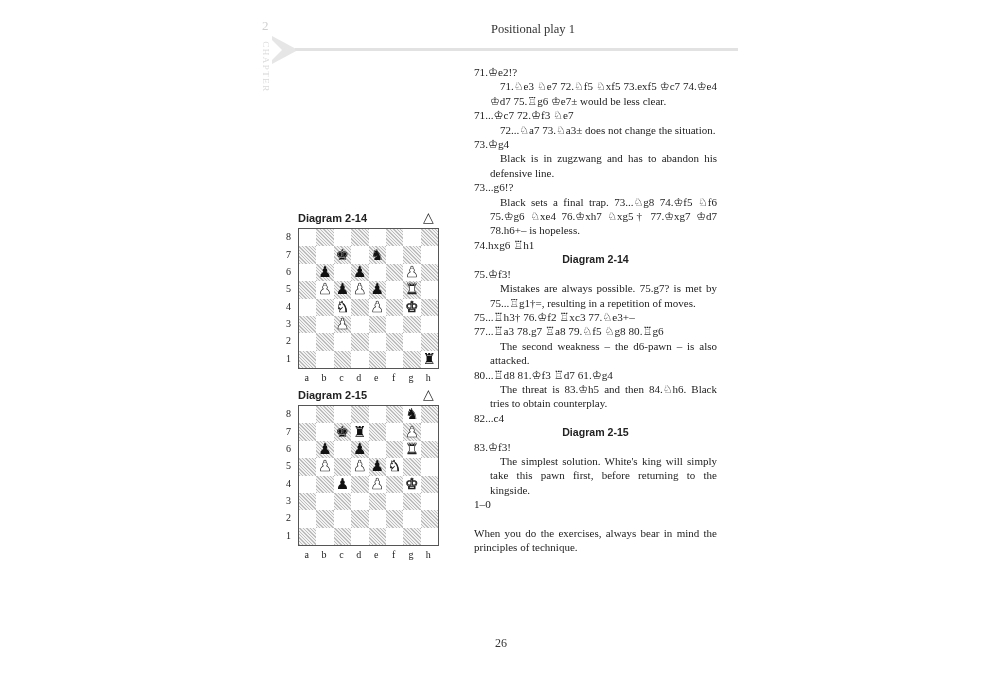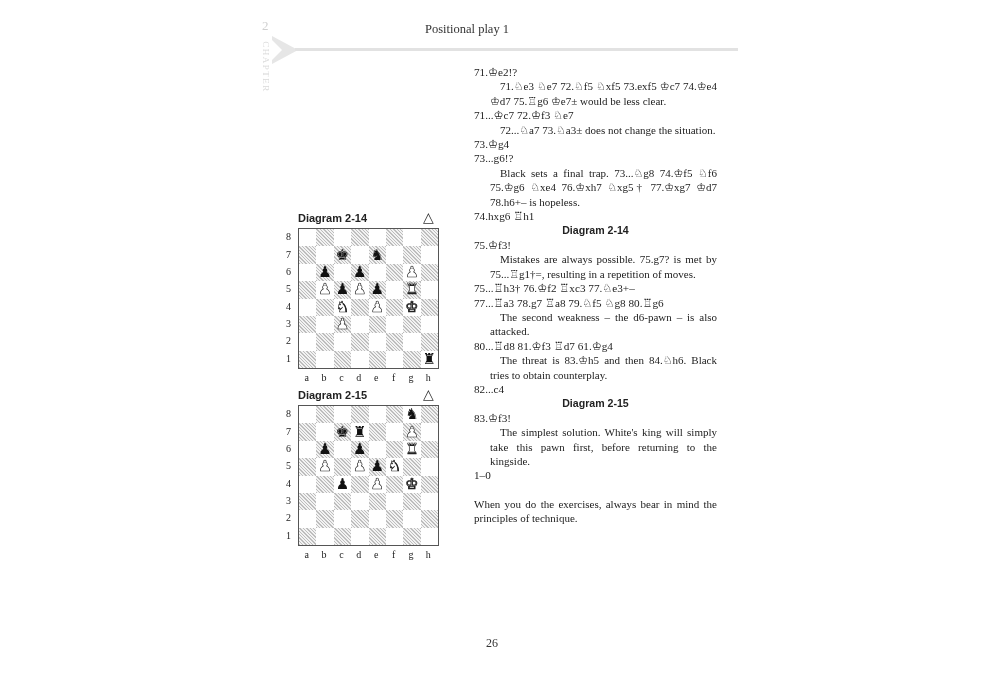--- a/index.html
+++ b/index.html
@@ -3,21 +3,21 @@
 <meta charset="utf-8">
 <style>
   html, body { margin:0; padding:0; background:#ffffff; }
   body { width:1000px; height:675px; position:relative; overflow:hidden;
          font-family:"Liberation Serif","DejaVu Serif",serif; color:#222; }
   .chapter-side { position:absolute; left:258px; top:18px; width:16px; height:70px;
          font-size:10px; color:#d6d6d6; letter-spacing:1px; }
   .chapter-side .num { position:absolute; left:4px; top:0; font-size:13px; color:#d0d0d0; }
   .chapter-side .word { position:absolute; left:-18px; top:44px; transform:rotate(90deg);
          white-space:nowrap; font-size:9px; color:#d9d9d9; letter-spacing:1.5px; }
-  .running-head { position:absolute; left:425px; top:22px; width:150px; text-align:left;
+  .running-head { position:absolute; left:425px; top:22px; width:150px; text-align:right;
          font-size:12.5px; color:#333; }
   .rule { position:absolute; left:295px; top:48px; width:443px; height:3px; background:#e2e2e2; }
   .rule-arrow { position:absolute; left:272px; top:36px; width:0; height:0;
          border-top:14px solid transparent; border-bottom:14px solid transparent;
          border-left:26px solid #e6e6e6; }
   .rule-arrow-cut { position:absolute; left:272px; top:40px; width:0; height:0;
          border-top:10px solid transparent; border-bottom:10px solid transparent;
          border-left:10px solid #fff; }
 
   .text-col { position:absolute; left:474px; top:65px; width:243px; font-size:11px; line-height:14.4px; }
@@ -39,21 +39,21 @@
   .sq.light { background:#ffffff; }
   .sq.dark { background-color:#e4e4e4;
          background-image:repeating-linear-gradient(45deg,#bdbdbd 0 1px,#f2f2f2 1px 2.4px); }
   .sq .pc { position:relative; z-index:1; }
   .sq .pc.w { color:#fff; -webkit-text-stroke:0.6px #222; text-shadow:0 0 0 #222; }
   .sq .pc.b { color:#111; }
   .ranks { position:absolute; left:4px; top:16px; height:139px; width:10px; display:grid;
          grid-template-rows:repeat(8,1fr); font-size:10px; align-items:center; }
   .files { position:absolute; left:16px; top:160px; width:139px; display:grid;
          grid-template-columns:repeat(8,1fr); font-size:10px; text-align:center; }
-  .page-num { position:absolute; left:486px; top:636px; width:30px; text-align:left; font-size:12px; color:#333; }
+  .page-num { position:absolute; left:486px; top:636px; width:30px; text-align:center; font-size:12px; color:#333; }
 </style>
 </head>
 <body>
 
 <div class="chapter-side">
   <span class="num">2</span>
   <span class="word">CHAPTER</span>
 </div>
 <div class="running-head">Positional play 1</div>
 <div class="rule-arrow"></div>
@@ -299,20 +299,21 @@
       <span>h</span>
     </div>
 </div>
 
 <div class="text-col" id="textcol">
     <p class="mv">71.♔e2!?</p>
     <p class="cm">71.♘e3 ♘e7 72.♘f5 ♘xf5 73.exf5 ♔c7 74.♔e4 ♔d7 75.♖g6 ♔e7± would be less clear.</p>
     <p class="mv">71...♔c7 72.♔f3 ♘e7</p>
     <p class="cm">72...♘a7 73.♘a3± does not change the situation.</p>
     <p class="mv">73.♔g4</p>
+    <p class="cm">Black is in zugzwang and has to abandon his defensive line.</p>
     <p class="mv">73...g6!?</p>
     <p class="cm">Black sets a final trap. 73...♘g8 74.♔f5 ♘f6 75.♔g6 ♘xe4 76.♔xh7 ♘xg5† 77.♔xg7 ♔d7 78.h6+– is hopeless.</p>
     <p class="mv">74.hxg6 ♖h1</p>
     <p class="dh">Diagram 2-14</p>
     <p class="mv">75.♔f3!</p>
     <p class="cm">Mistakes are always possible. 75.g7? is met by 75...♖g1†=, resulting in a repetition of moves.</p>
     <p class="mv">75...♖h3† 76.♔f2 ♖xc3 77.♘e3+–</p>
     <p class="mv">77...♖a3 78.g7 ♖a8 79.♘f5 ♘g8 80.♖g6</p>
     <p class="cm">The second weakness – the d6-pawn – is also attacked.</p>
     <p class="mv">80...♖d8 81.♔f3 ♖d7 61.♔g4</p>

